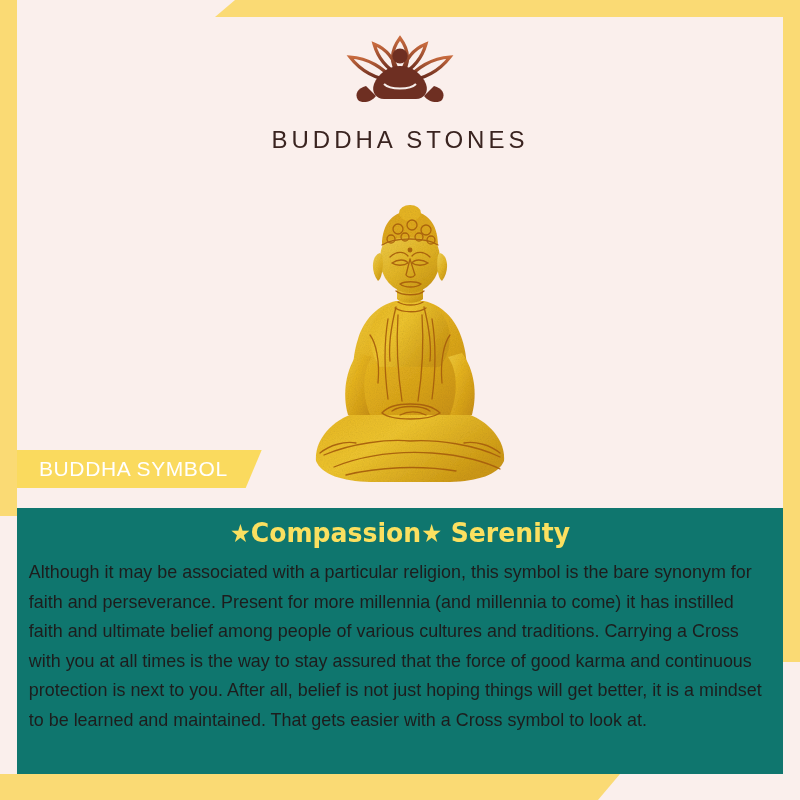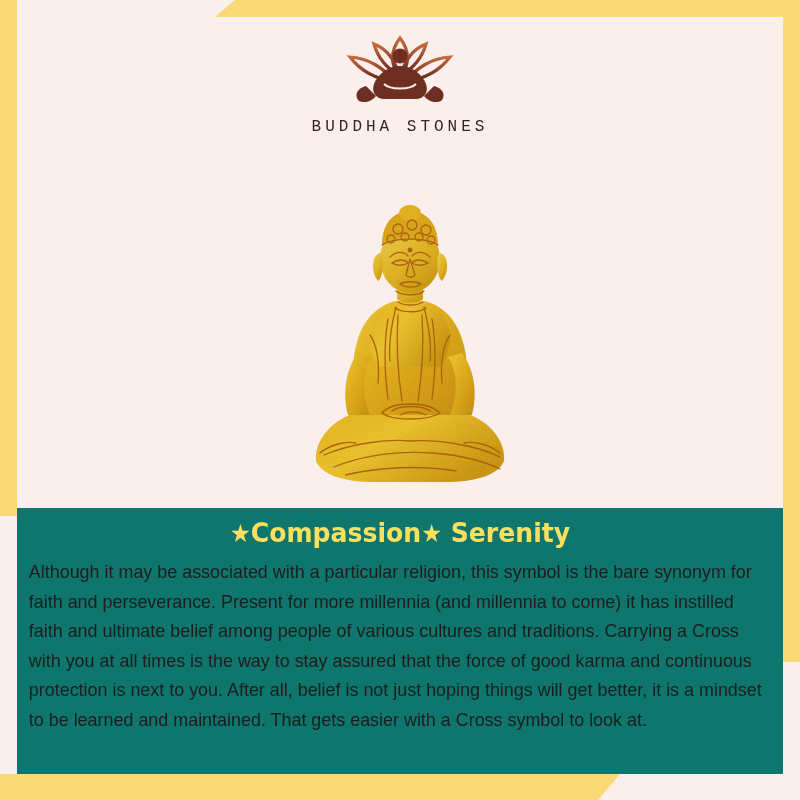--- a/index.html
+++ b/index.html
@@ -66,23 +66,23 @@
     width: 800px;
     text-align: center;
   }
   .logo-mark {
     width: 180px;
     height: 90px;
     margin: 0 auto;
     display: block;
   }
   .logo-wordmark {
-    margin-top: 4px;
-    font-family: Liberation Mono, monospace;
-    font-size: 16px;
+    margin-top: 12px;
+    font-family: Liberation Sans, sans-serif;
+    font-size: 24px;
     letter-spacing: 4px;
     color: #3a2420;
     font-weight: 400;
   }
 
   
   .title-banner {
     position: absolute;
     top: 143px;
     left: 165px;
@@ -306,20 +306,23 @@
 
         <path d="M24 252 C52 240, 88 236, 110 238 C136 236, 176 242, 200 254"></path>
         <path d="M34 264 C64 252, 100 248, 132 250 C164 252, 188 260, 200 266"></path>
         <path d="M46 272 C78 264, 120 262, 156 268"></path>
         <path d="M20 250 C30 242, 44 238, 56 240"></path>
         <path d="M200 250 C190 242, 176 238, 164 240"></path>
       </g>
     </svg>
   </div>
 
+  <div class="ribbon">
+    <span class="ribbon-label">BUDDHA SYMBOL</span>
+  </div>
 
   <div class="content-panel">
     <div class="headline">
       <span class="star">★</span><span>Compassion</span><span class="star">★</span> <span>Serenity</span>
     </div>
     <p class="body-copy">Although it may be associated with a particular religion, this symbol is the bare synonym for faith and perseverance. Present for more millennia (and millennia to come) it has instilled faith and ultimate belief among people of various cultures and traditions. Carrying a Cross with you at all times is the way to stay assured that the force of good karma and continuous protection is next to you. After all, belief is not just hoping things will get better, it is a mindset to be learned and maintained. That gets easier with a Cross symbol to look at.</p>
   </div>
 
 </div>
 

